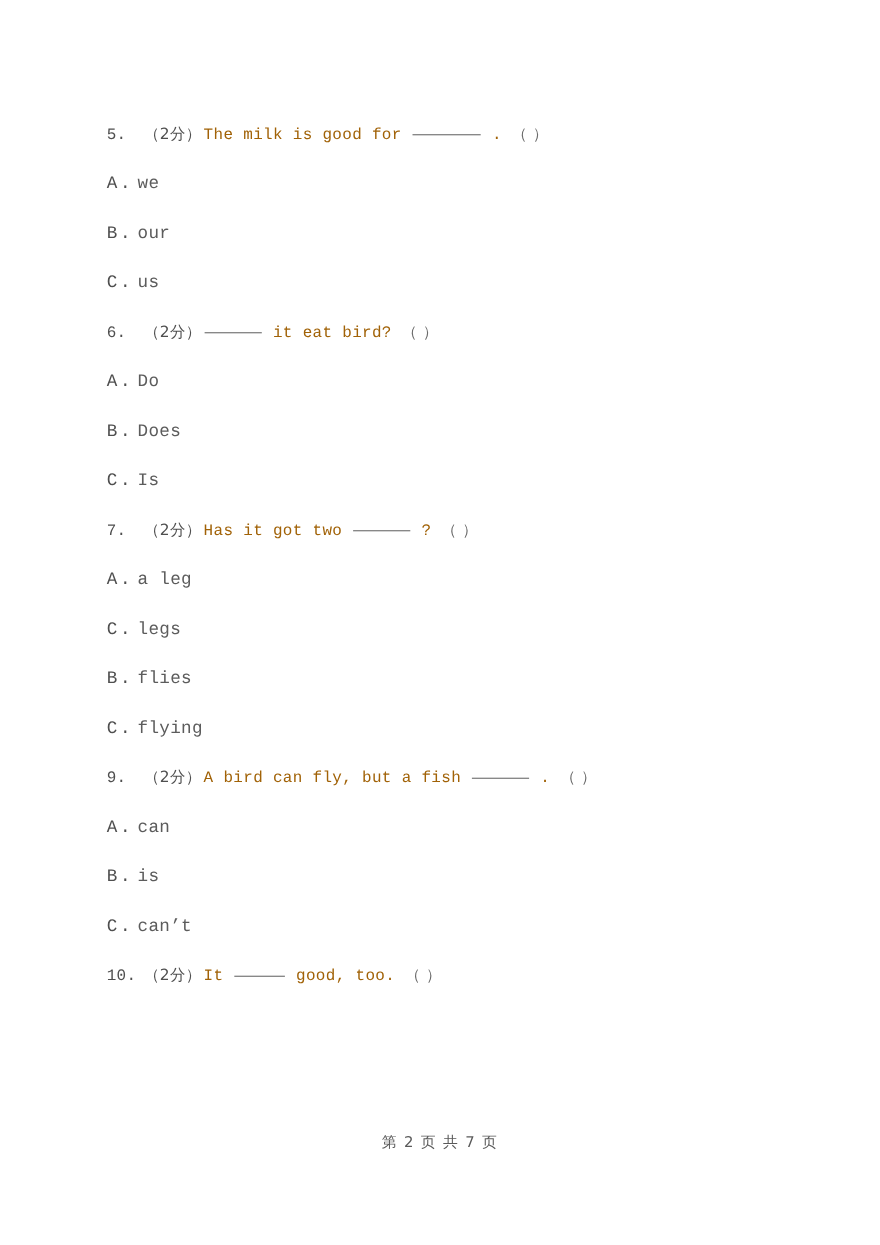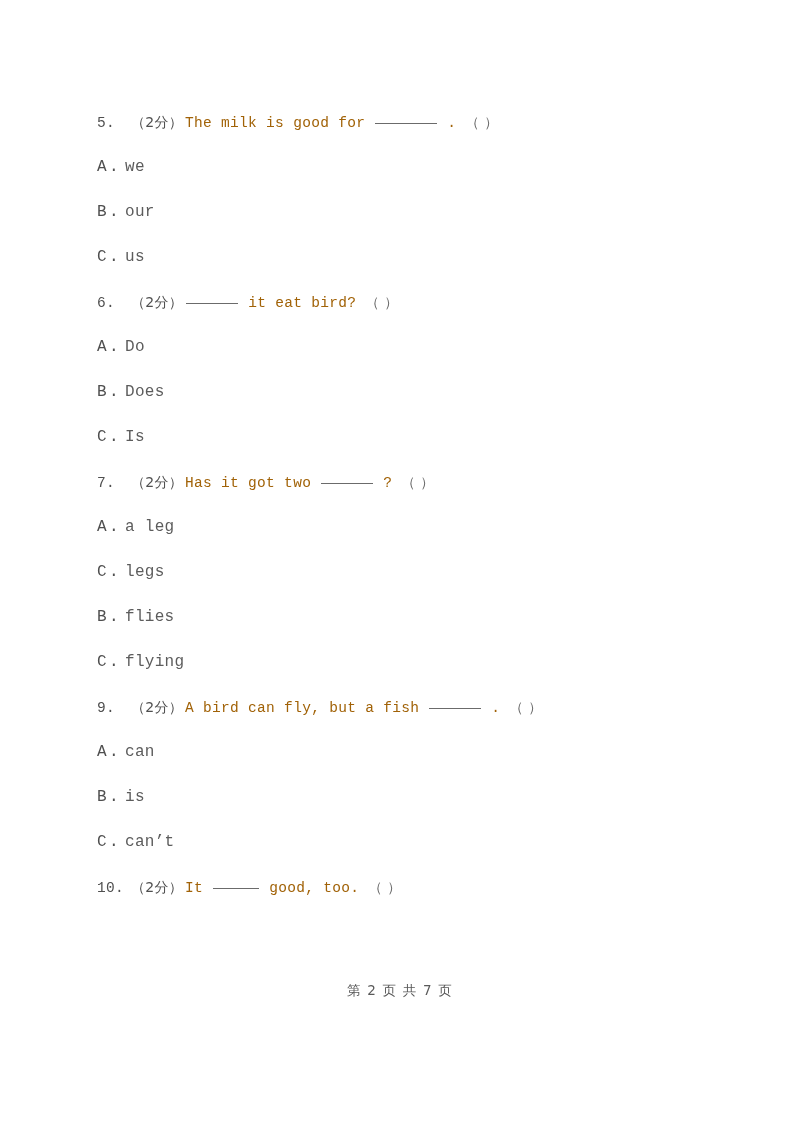--- a/index.html
+++ b/index.html
@@ -89,21 +89,21 @@
     display: inline-block;
     width: 16px;
     color: #4f4f4f;
   }
   .opt-text {
     color: #5c5c5c;
   }
   .footer {
     position: absolute;
     left: 0;
-    top: 982px;
+    top: 1030px;
     width: 800px;
     text-align: center;
     font-size: 13.5px;
     color: #5a5a5a;
     font-family: "DejaVu Sans", "Liberation Sans", sans-serif;
     letter-spacing: 1.2px;
     white-space: nowrap;
   }
 </style>
 </head>

